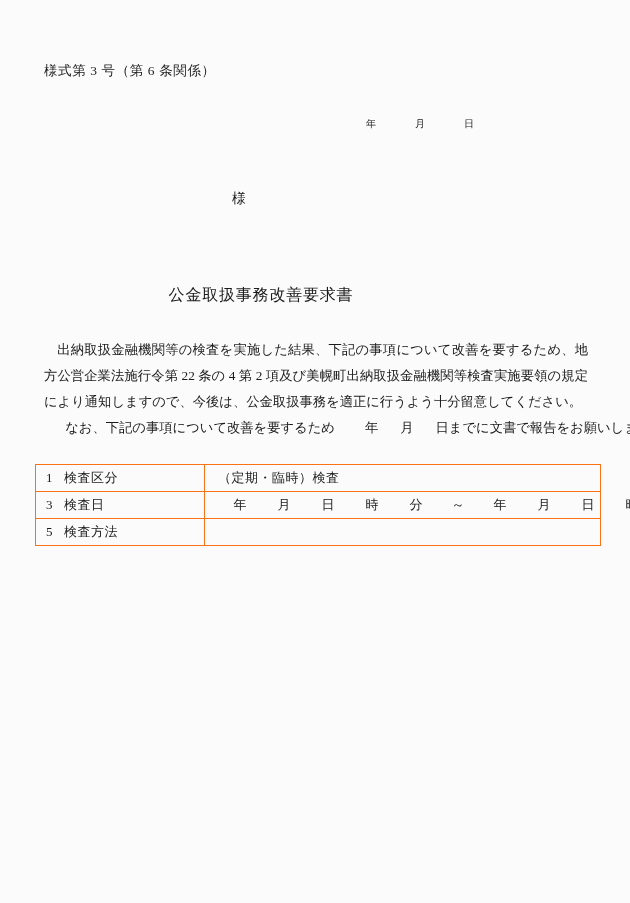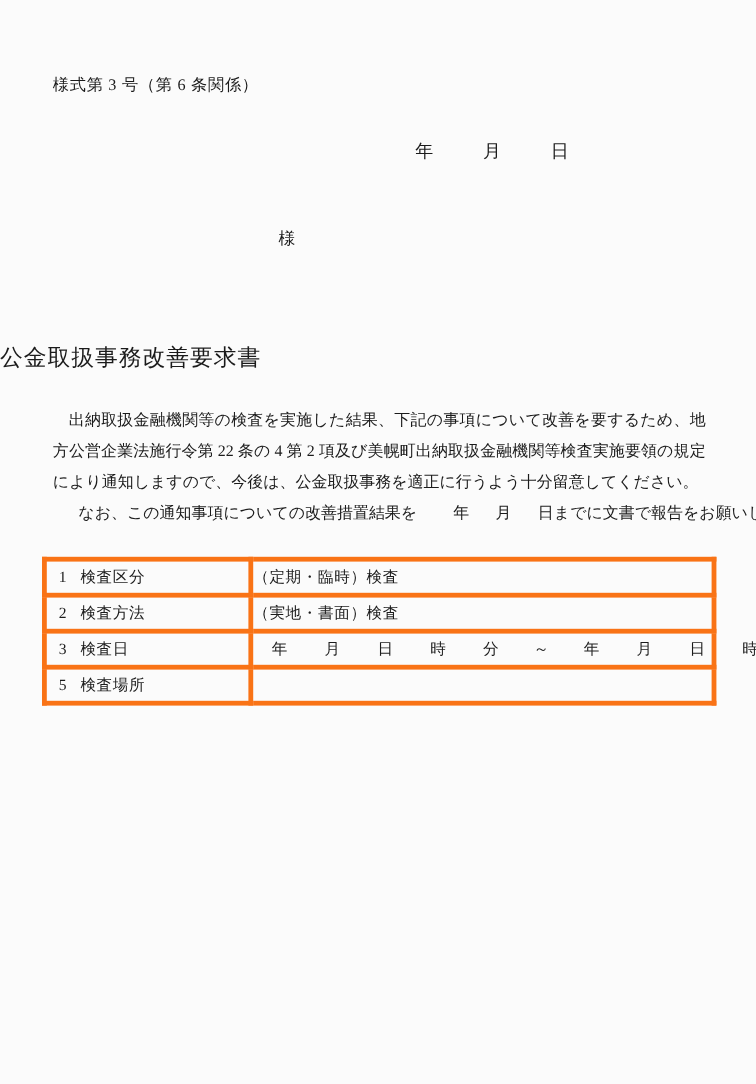--- a/index.html
+++ b/index.html
@@ -32,21 +32,21 @@
     font-size: 13.5px;
     letter-spacing: 0.6px;
     white-space: nowrap;
   }
 
   
   .date-line {
     position: absolute;
     right: 48px;
     top: 117px;
-    font-size: 15px;
+    font-size: 10px;
     white-space: nowrap;
   }
   .date-line .slot {
     display: inline-block;
   }
   .date-line .gap-lg { display: inline-block; width: 34px; }
 
   
   .addressee {
     position: absolute;
@@ -55,21 +55,22 @@
     font-size: 14px;
     white-space: nowrap;
   }
 
   
   .doc-title {
     position: absolute;
     left: 0;
     right: 0;
     top: 285px;
-    font-size: 19px;
+    text-align: center;
+    font-size: 16px;
     letter-spacing: 0.8px;
   }
 
   
   .body-block {
     position: absolute;
     left: 44px;
     top: 337px;
     width: 544px;
     font-size: 13.3px;
@@ -93,34 +94,34 @@
   .info-table {
     position: absolute;
     left: 35px;
     top: 464px;
     width: 540px;
     border-collapse: collapse;
     table-layout: fixed;
     font-size: 13px;
   }
   .info-table td {
-    border: 4px solid #f97316;
+    border: 1px solid #f97316;
     height: 26px;
     padding: 0 0 0 10px;
     vertical-align: middle;
     line-height: 26px;
   }
   .info-table td.label-cell {
     width: 158px;
     white-space: nowrap;
   }
   .info-table td.value-cell {
     width: 382px;
     white-space: nowrap;
-    padding-left: 0;
+    padding-left: 13px;
   }
   .row-num {
     display: inline-block;
     width: 18px;
   }
   .row-label {
     letter-spacing: 0.5px;
   }
   .value-cell .tok {
     display: inline-block;
@@ -144,37 +145,33 @@
     <span class="gap-lg"></span>
     <span class="slot">日</span>
   </div>
 
   <div class="addressee">様</div>
 
   <div class="doc-title">公金取扱事務改善要求書</div>
 
   <div class="body-block">
     <p>出納取扱金融機関等の検査を実施した結果、下記の事項について改善を要するため、地方公営企業法施行令第 22 条の 4 第 2 項及び美幌町出納取扱金融機関等検査実施要領の規定により通知しますので、今後は、公金取扱事務を適正に行うよう十分留意してください。</p>
-    <p class="nao"><span>なお、この通知事項についての改善措置結果を</span><span class="gap-md"></span><span>年</span><span class="gap-sm"></span><span>月</span><span class="gap-sm"></span><span>日までに文書で報告をお願いします。</span></p>
+    <p class="nao"><span>なお、下記の事項について改善を要するため</span><span class="gap-md"></span><span>年</span><span class="gap-sm"></span><span>月</span><span class="gap-sm"></span><span>日までに文書で報告をお願いします。</span></p>
   </div>
 
   <table class="info-table">
     <tbody>
         <tr>
           <td class="label-cell"><span class="row-num">1</span><span class="row-label">検査区分</span></td>
           <td class="value-cell"><span class="plain">（定期・臨時）検査</span></td>
         </tr>
         <tr>
-          <td class="label-cell"><span class="row-num">2</span><span class="row-label">検査方法</span></td>
-          <td class="value-cell"><span class="plain">（実地・書面）検査</span></td>
-        </tr>
-        <tr>
           <td class="label-cell"><span class="row-num">3</span><span class="row-label">検査日</span></td>
           <td class="value-cell"><span class="tok tok-w">年</span><span class="tok tok-w">月</span><span class="tok tok-w">日</span><span class="tok tok-w">時</span><span class="tok tok-w">分</span><span class="tok tok-t">～</span><span class="tok tok-w">年</span><span class="tok tok-w">月</span><span class="tok tok-w">日</span><span class="tok tok-w">時</span></td>
         </tr>
         <tr>
-          <td class="label-cell"><span class="row-num">5</span><span class="row-label">検査場所</span></td>
+          <td class="label-cell"><span class="row-num">5</span><span class="row-label">検査方法</span></td>
           <td class="value-cell">&nbsp;</td>
         </tr>
       </tbody>
   </table>
 
 </div>
 
 </body></html>

